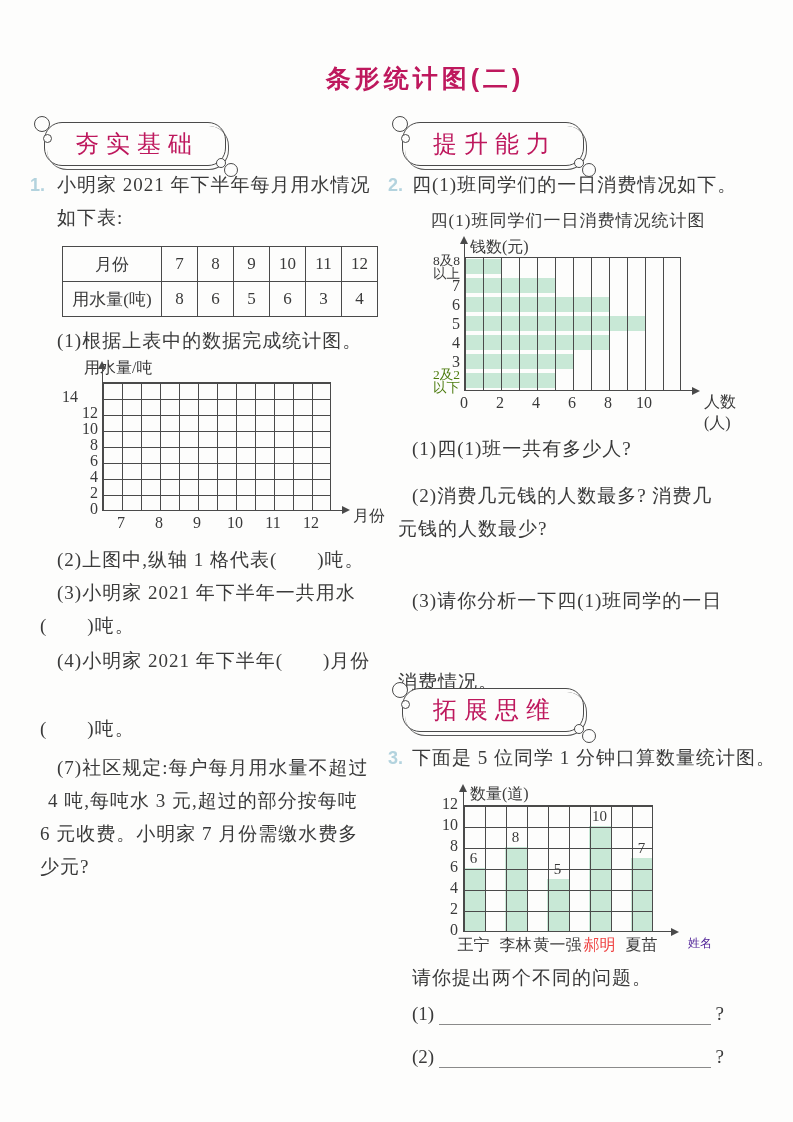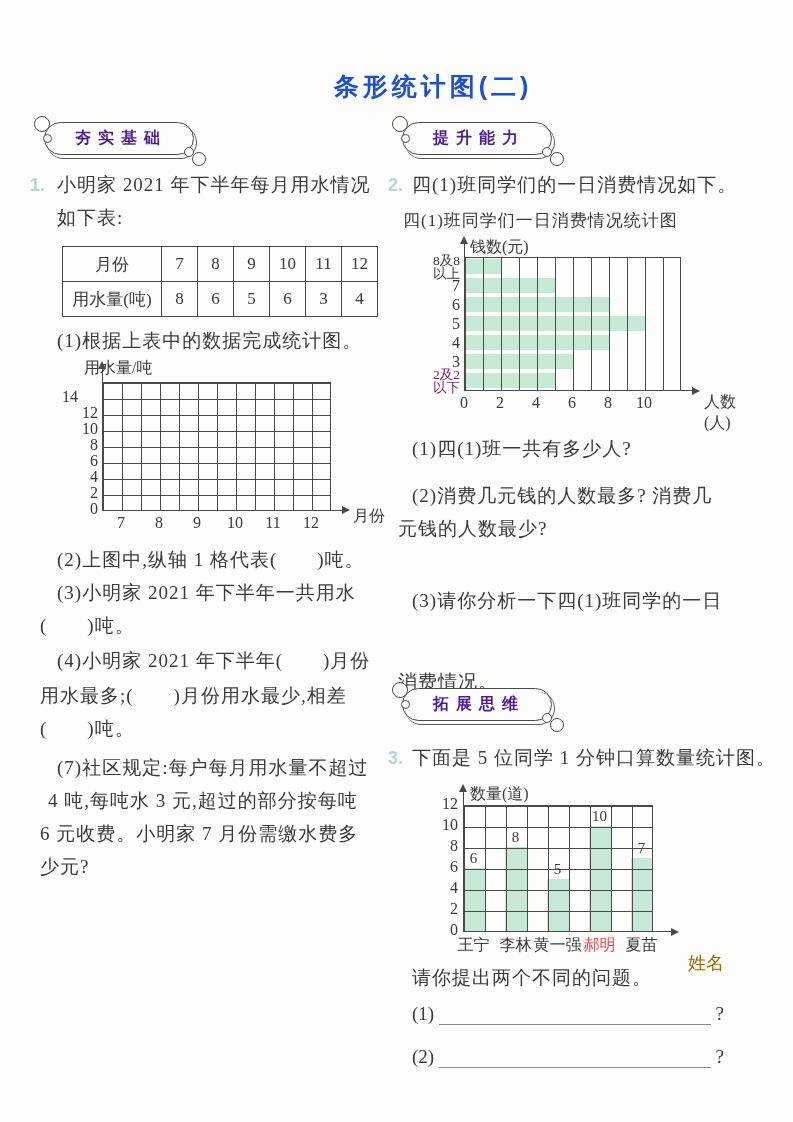--- a/index.html
+++ b/index.html
@@ -1,34 +1,34 @@
 <!DOCTYPE html>
 <html><head>
 <meta charset="utf-8">
 <style>
   html,body{margin:0;padding:0;background:#e8e8e8;}
   .page{position:relative;width:793px;height:1122px;background:#fdfdfc;margin:0 auto;overflow:hidden;
         font-family:"Liberation Serif","DejaVu Serif",serif;color:#3a3a3a;}
-  .title{position:absolute;left:425px;top:62px;transform:translateX(-50%);margin:8px;
+  .title{position:absolute;left:425px;top:62px;transform:translateX(-50%);margin:0;
          font-size:25px;font-weight:bold;letter-spacing:4px;white-space:nowrap;
-         font-family:"Liberation Sans","DejaVu Sans",sans-serif;color:#1d4ed8;}
+         font-family:"Liberation Sans","DejaVu Sans",sans-serif;color:#be185d;}
   .badge{position:absolute;border:1.6px solid #4a4a4a;border-radius:18px;background:#fdfdfc;
-         padding:5px 26px 5px 30px;font-weight:bold;font-size:16px;letter-spacing:7px;
-         font-family:"Liberation Sans","DejaVu Sans",sans-serif;color:#4c1d95;white-space:nowrap;}
+         padding:5px 26px 5px 30px;font-weight:normal;font-size:24px;letter-spacing:7px;
+         font-family:"Liberation Sans","DejaVu Sans",sans-serif;color:#be185d;white-space:nowrap;}
   .badge::after{content:"";position:absolute;left:2px;top:3px;right:-4px;bottom:-5px;
          border:1px solid #5a5a5a;border-radius:20px;border-left:none;border-top:none;}
   .cir{position:absolute;border:1.4px solid #4a4a4a;border-radius:50%;background:#fdfdfc;z-index:2;}
   .cir.l1{left:-11px;top:-7px;width:14px;height:14px;}
   .cir.l2{left:-2px;top:11px;width:7px;height:7px;}
   .cir.r1{right:-1px;bottom:-3px;width:8px;height:8px;}
   .cir.r2{right:-13px;bottom:-12px;width:12px;height:12px;}
   .t{position:absolute;font-size:19px;letter-spacing:1px;white-space:nowrap;color:#3a3a3a;}
   .pnum{position:absolute;font-size:18px;font-weight:bold;color:#b3d3de;
         font-family:"Liberation Sans","DejaVu Sans",sans-serif;}
-  .ctitle{position:absolute;font-size:17px;letter-spacing:1px;color:#3a3a3a;}
+  .ctitle{position:absolute;font-size:17px;letter-spacing:1px;text-align:center;color:#3a3a3a;}
   table.wtable{position:absolute;border-collapse:collapse;}
   table.wtable td{border:1.2px solid #4a4a4a;text-align:center;font-size:17px;color:#3a3a3a;
         height:34px;padding:0;}
   td.lblcol{width:98px;}
   td.numcol{width:35px;}
   .chart{position:absolute;}
   .blank-row{position:absolute;display:flex;align-items:flex-end;font-size:19px;color:#3a3a3a;}
   .bline{flex:1;border-bottom:1.2px solid #8a8a8a;height:24px;margin:0 5px;}
 </style>
 </head>
@@ -96,21 +96,20 @@
       <div style="position: absolute; color: rgb(58, 58, 58); left: 237px; top: 158px; width: 28px; text-align: center; font-size: 16px;">12</div>
       <div style="position: absolute; color: rgb(58, 58, 58); left: 271px; top: 154px; width: 13px; height: 1.3px; background: rgb(74, 74, 74);"></div>
       <div style="position: absolute; color: rgb(58, 58, 58); left: 282px; top: 150px; width: 0px; height: 0px; border-top: 4.5px solid transparent; border-bottom: 4.5px solid transparent; border-left: 8px solid rgb(74, 74, 74);"></div>
       <div style="position: absolute; color: rgb(58, 58, 58); left: 293px; top: 150px; font-size: 16px;">月份</div>
     </div>
 
   <div class="t" style="left:57px;top:547px;">(2)上图中,纵轴 1 格代表(　　)吨。</div>
   <div class="t" style="left:57px;top:580px;">(3)小明家 2021 年下半年一共用水</div>
   <div class="t" style="left:40px;top:613px;">(　　)吨。</div>
   <div class="t" style="left:57px;top:648px;">(4)小明家 2021 年下半年(　　)月份</div>
-  <div class="t" style="left:40px;top:683px;">用水最多;(　　)月份用水最少,相差</div>
   <div class="t" style="left:40px;top:716px;">(　　)吨。</div>
   <div class="t" style="left:57px;top:755px;">(7)社区规定:每户每月用水量不超过</div>
   <div class="t" style="left:40px;top:788px;margin-left:8px;">4 吨,每吨水 3 元,超过的部分按每吨</div>
   <div class="t" style="left:40px;top:821px;">6 元收费。小明家 7 月份需缴水费多</div>
   <div class="t" style="left:40px;top:854px;">少元?</div>
 
   <div class="badge" style="left:402px;top:122px;">
     <span class="cir l1"></span>
     <span class="cir l2"></span>
     <span>提升能力</span>
@@ -138,21 +137,21 @@
       </div>
       <div style="position: absolute; color: rgb(58, 58, 58); left: 0px; top: 21px; width: 62px; text-align: right; font-size: 13.5px; line-height: 13px;">
         <div>8及8</div>
         <div>以上</div>
       </div>
       <div style="position: absolute; color: rgb(58, 58, 58); left: 0px; top: 43px; width: 62px; text-align: right; font-size: 16px; line-height: 19px;">7</div>
       <div style="position: absolute; color: rgb(58, 58, 58); left: 0px; top: 62px; width: 62px; text-align: right; font-size: 16px; line-height: 19px;">6</div>
       <div style="position: absolute; color: rgb(58, 58, 58); left: 0px; top: 81px; width: 62px; text-align: right; font-size: 16px; line-height: 19px;">5</div>
       <div style="position: absolute; color: rgb(58, 58, 58); left: 0px; top: 100px; width: 62px; text-align: right; font-size: 16px; line-height: 19px;">4</div>
       <div style="position: absolute; color: rgb(58, 58, 58); left: 0px; top: 119px; width: 62px; text-align: right; font-size: 16px; line-height: 19px;">3</div>
-      <div style="position: absolute; color: #701a75; left: 0px; top: 135px; width: 62px; text-align: right; font-size: 13.5px; line-height: 13px;">
+      <div style="position: absolute; color: #4d7c0f; left: 0px; top: 135px; width: 62px; text-align: right; font-size: 13.5px; line-height: 13px;">
         <div>2及2</div>
         <div>以下</div>
       </div>
       <div style="position: absolute; color: rgb(58, 58, 58); left: 56px; top: 161px; width: 20px; text-align: center; font-size: 16px;">0</div>
       <div style="position: absolute; color: rgb(58, 58, 58); left: 92px; top: 161px; width: 20px; text-align: center; font-size: 16px;">2</div>
       <div style="position: absolute; color: rgb(58, 58, 58); left: 128px; top: 161px; width: 20px; text-align: center; font-size: 16px;">4</div>
       <div style="position: absolute; color: rgb(58, 58, 58); left: 164px; top: 161px; width: 20px; text-align: center; font-size: 16px;">6</div>
       <div style="position: absolute; color: rgb(58, 58, 58); left: 200px; top: 161px; width: 20px; text-align: center; font-size: 16px;">8</div>
       <div style="position: absolute; color: rgb(58, 58, 58); left: 236px; top: 161px; width: 20px; text-align: center; font-size: 16px;">10</div>
       <div style="position: absolute; color: rgb(58, 58, 58); left: 283px; top: 157px; width: 13px; height: 1.3px; background: rgb(74, 74, 74);"></div>
@@ -201,21 +200,21 @@
       <div style="position: absolute; color: rgb(58, 58, 58); left: 4px; top: 101px; width: 34px; text-align: right; font-size: 16px;">4</div>
       <div style="position: absolute; color: rgb(58, 58, 58); left: 4px; top: 122px; width: 34px; text-align: right; font-size: 16px;">2</div>
       <div style="position: absolute; color: rgb(58, 58, 58); left: 4px; top: 143px; width: 34px; text-align: right; font-size: 16px;">0</div>
       <div style="position: absolute; color: rgb(58, 58, 58); left: 27.5px; top: 157px; width: 52px; text-align: center; font-size: 16px;">王宁</div>
       <div style="position: absolute; color: rgb(58, 58, 58); left: 69.5px; top: 157px; width: 52px; text-align: center; font-size: 16px;">李林</div>
       <div style="position: absolute; color: rgb(58, 58, 58); left: 111.5px; top: 157px; width: 52px; text-align: center; font-size: 16px;">黄一强</div>
       <div style="position: absolute; color: #ef4444; left: 153.5px; top: 157px; width: 52px; text-align: center; font-size: 16px;">郝明</div>
       <div style="position: absolute; color: rgb(58, 58, 58); left: 195.5px; top: 157px; width: 52px; text-align: center; font-size: 16px;">夏苗</div>
       <div style="position: absolute; color: rgb(58, 58, 58); left: 233px; top: 153px; width: 20px; height: 1.3px; background: rgb(74, 74, 74);"></div>
       <div style="position: absolute; color: rgb(58, 58, 58); left: 251px; top: 149.5px; width: 0px; height: 0px; border-top: 4.5px solid transparent; border-bottom: 4.5px solid transparent; border-left: 8px solid rgb(74, 74, 74);"></div>
-      <div style="position: absolute; color: #a16207; left: 268px; top: 157px; font-size: 18px; margin-top: 16px;">姓名</div>
+      <div style="position: absolute; color: #4c1d95; left: 268px; top: 157px; font-size: 12px;">姓名</div>
     </div>
 
   <div class="t" style="left:412px;top:965px;">请你提出两个不同的问题。</div>
 
   <div class="blank-row" style="left:412px;top:1000px;width:312px;">
     <span>(1)</span>
     <span class="bline"></span>
     <span>?</span>
   </div>
   <div class="blank-row" style="left:412px;top:1043px;width:312px;">

